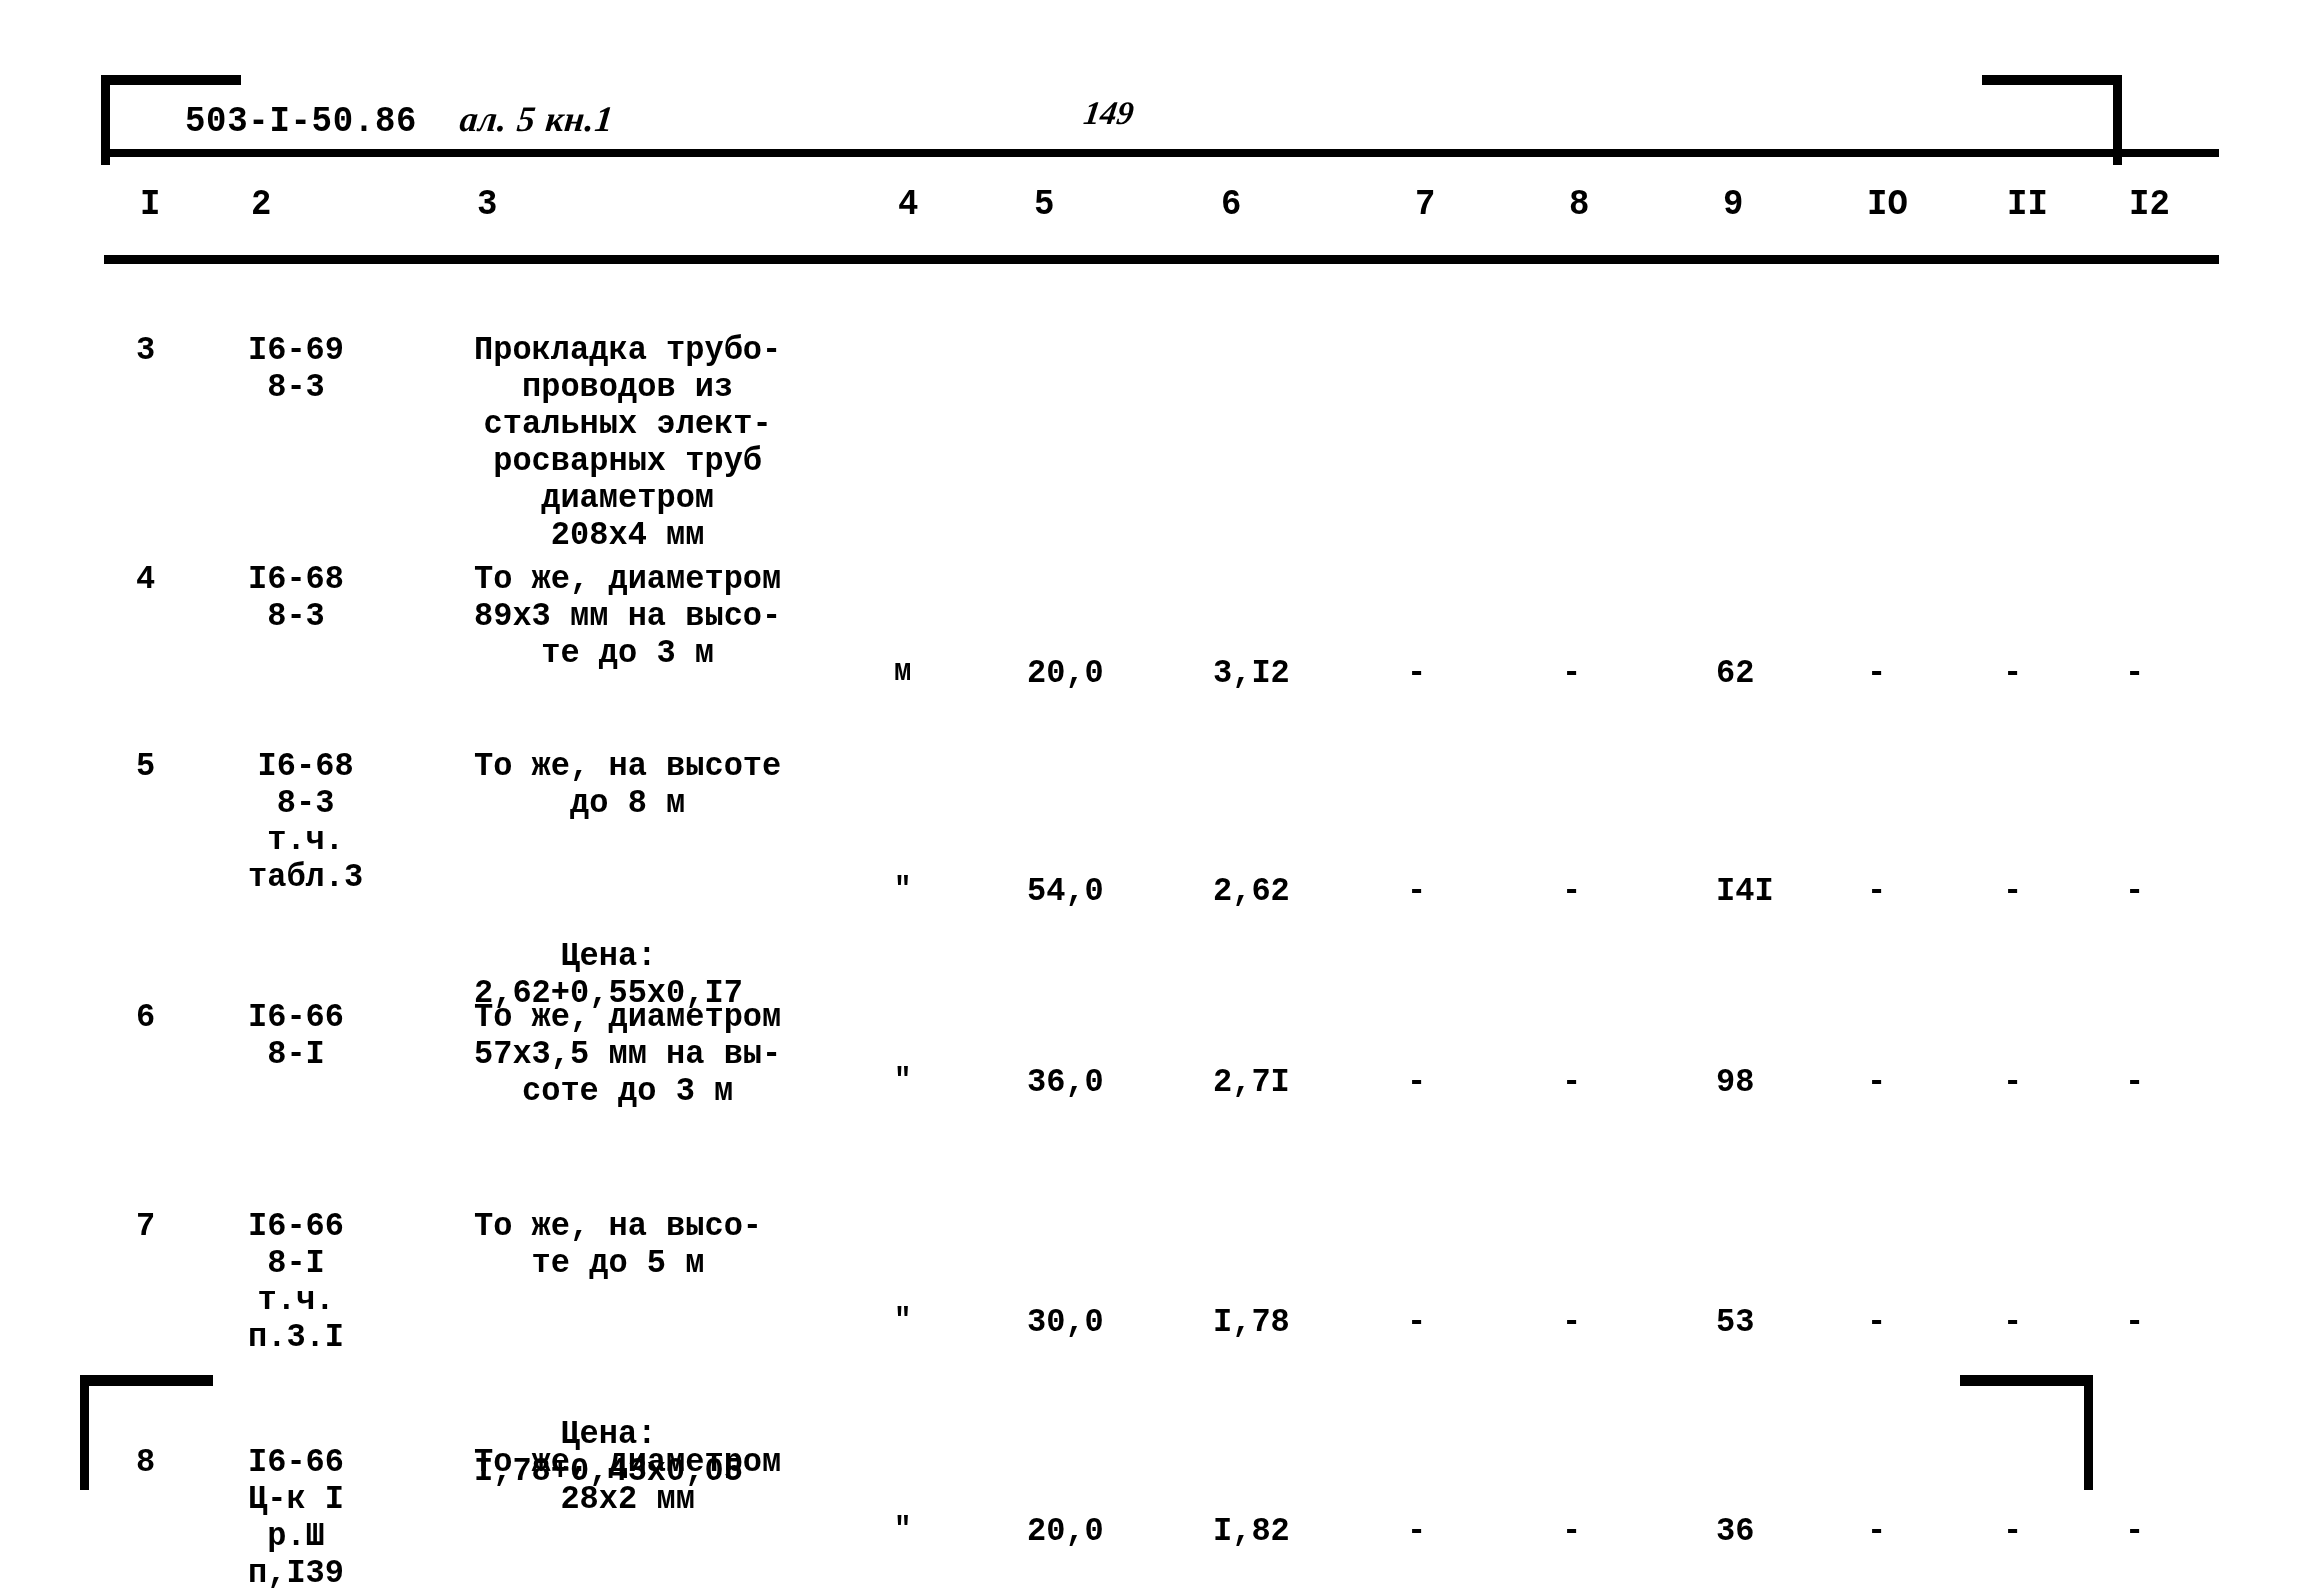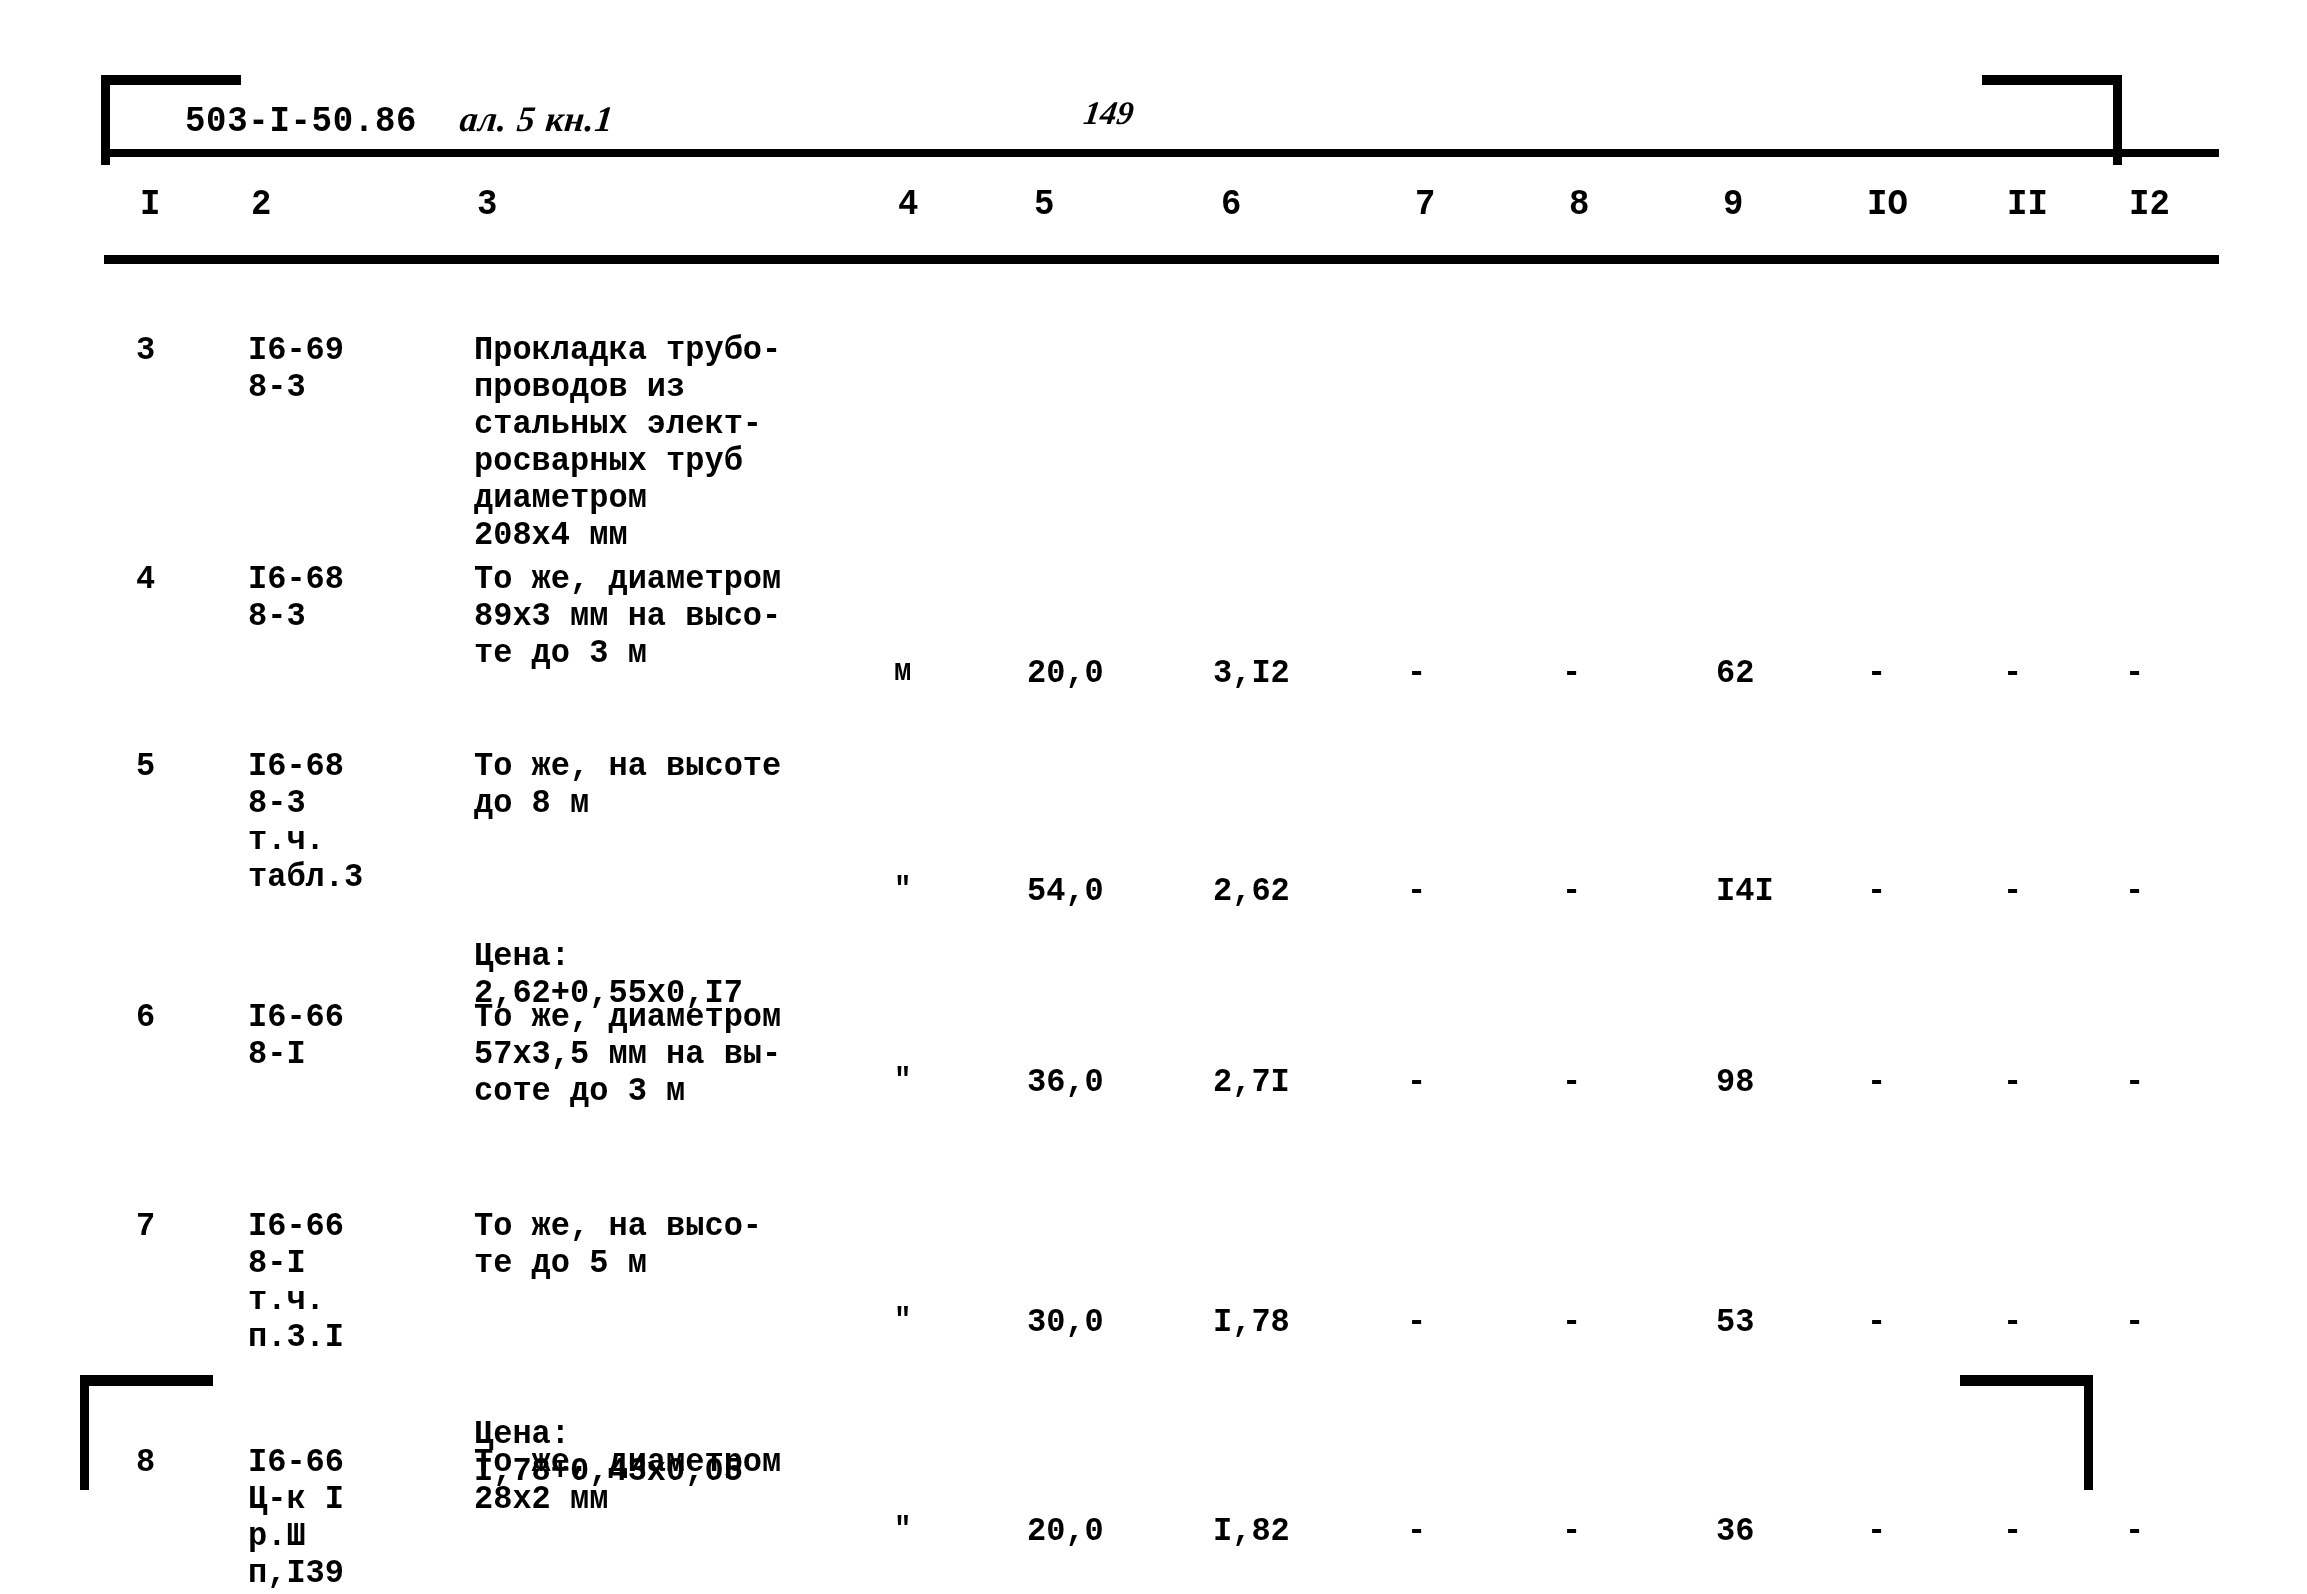--- a/index.html
+++ b/index.html
@@ -1,21 +1,21 @@
 <!DOCTYPE html>
 <html style="font-size:11.5px"><head>
 <meta charset="utf-8">
 <style>
   html,body{margin:0;padding:0;background:#ffffff;}
   body{
     width:2307px;height:1595px;position:relative;overflow:hidden;
     font-family:"Liberation Serif",serif;
     -webkit-font-smoothing:none;
   }
-  .page{position:absolute;inset:0;background:#fff;}
+  .page{position:absolute;inset:0;background:#fff;text-align:center;}
 
   
   .bracket{position:absolute;}
   .bracket i{position:absolute;background:#000;display:block;}
   .bk-tl{left:101px;top:75px;}
   .bk-tl .h{width:140px;height:10px;left:0;top:0;}
   .bk-tl .v{width:9.3px;height:90px;left:0;top:0;}
 
   .bk-tr{left:2122px;top:75px;}
   .bk-tr .h{width:140px;height:10px;right:0;top:0;left:auto;}

